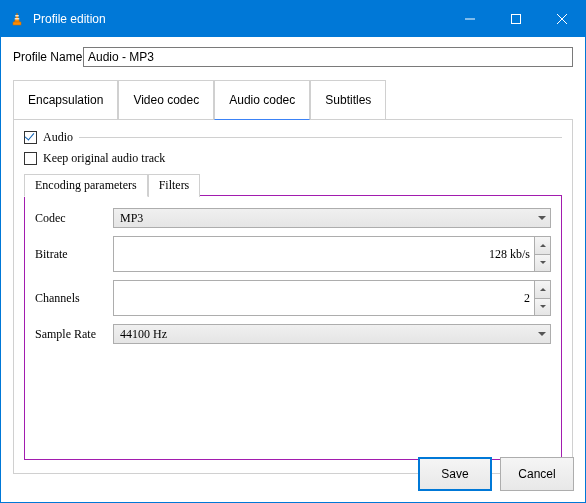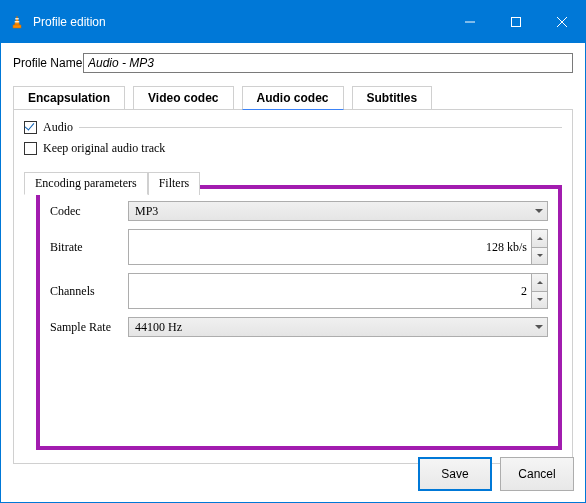--- a/index.html
+++ b/index.html
@@ -9,21 +9,21 @@
     font-size: 12px;
     background: #fff;
     width: 586px;
     height: 503px;
     overflow: hidden;
     border: 1px solid #0078d7;
   }
   .titlebar {
     display: flex;
     align-items: center;
-    height: 42px;
+    height: 36px;
     background: #0078d7;
     color: #fff;
     user-select: none;
   }
   .titlebar .icon {
     width: 16px; height: 16px;
     margin: 0 8px;
     display: flex; align-items:center; justify-content:center;
   }
   .titlebar .title { flex: 0 0 auto; font-size: 12px; }
@@ -38,38 +38,36 @@
   }
   .row { display: flex; align-items: center; margin-bottom: 8px; }
   .label-col { width: 70px; }
   .input-text {
     flex: 1;
     border: 1px solid #7a7a7a;
     height: 20px;
     padding: 1px 4px;
     font-family: inherit;
     font-size: 12px;
-    font-style: italic;
   }
   .top-tabs {
     display:flex;
     margin-top: 12px;
     position: relative;
   }
   .top-tab {
     border: 1px solid #d0d0d0;
     border-bottom: none;
     background: #fff;
-    padding: 4px 14px;
-    font-size: 12px;
-    margin-right: 8px;
+    padding: 12px 14px;
+    font-size: 12px;
+    margin-right: 0px;
     position: relative;
     top: 1px;
     color: #000;
-    font-weight: bold;
   }
   .top-tab.inactive {
     background: #fff;
     color: #000;
   }
   .top-tab.active {
     background: #fff;
     z-index: 2;
     border-bottom: 1px solid #3b82f6;
   }
@@ -109,30 +107,29 @@
     display:flex;
     margin-top: 6px;
   }
   .inner-tab {
     border: 1px solid #d0d0d0;
     border-bottom: none;
     background: #fff;
     padding: 3px 10px;
     font-size: 12px;
     position: relative;
-    top: 10px;
+    top: 2px;
     z-index:2;
   }
   .inner-tab.active { border-bottom:1px solid #fff; }
   .inner-tab.inactive { z-index:0; }
   .inner-panel {
-    border: 4px solid #a21caf;
+    border: 1px solid #a21caf;
     padding: 12px 10px;
     height: 265px;
-    margin-left: 12px;
   }
   .param-row { display:flex; align-items:center; margin-bottom: 8px; }
   .param-label { width: 78px; }
   .combo {
     flex:1;
     display:flex;
     height: 20px;
     border:1px solid #adadad;
     background: linear-gradient(#f0f0f0,#e5e5e5);
     align-items:center;

